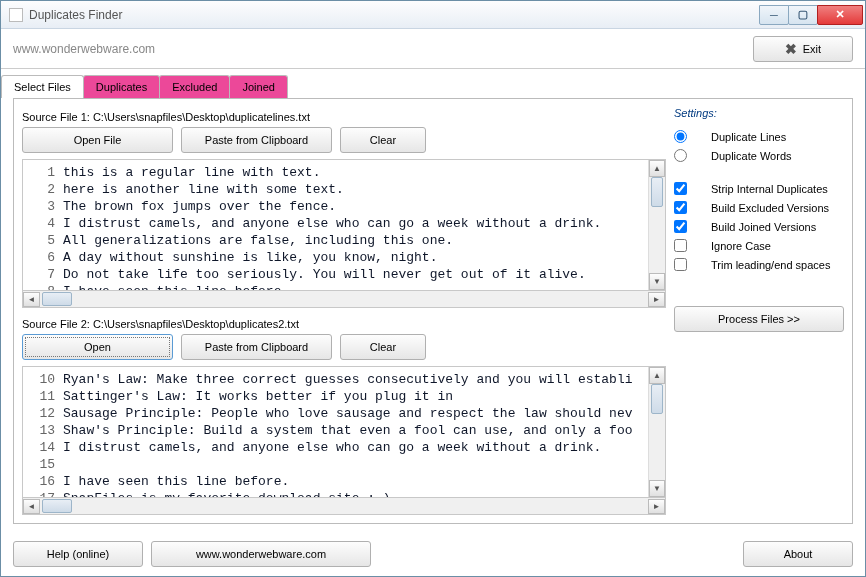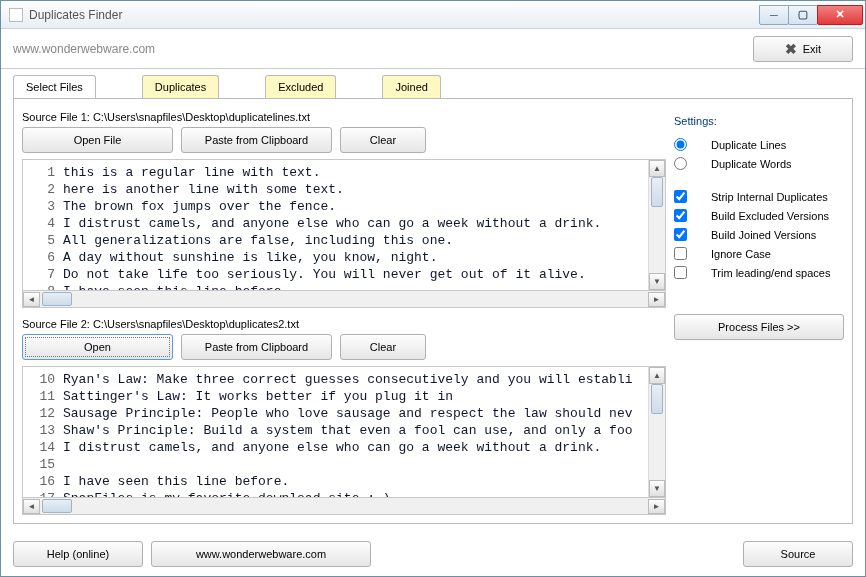--- a/index.html
+++ b/index.html
@@ -9,22 +9,22 @@
   .titlebar .title { color: #555; font-size: 12px; flex:1; }
   .titlebar .icon-app { width:14px; height:14px; margin-right:6px; background:#fff; border:1px solid #bbb; }
   .winbtns { display:flex; height:20px; margin-right:2px; }
   .winbtn { width:30px; height:20px; border:1px solid #8aa8c0; background:linear-gradient(#f0f5fa,#d6e4f0); border-radius:0 0 2px 2px; margin-left:-1px; display:flex; align-items:center; justify-content:center; color:#3a5a78; font-weight:bold; }
   .winbtn.close { width:46px; background:linear-gradient(#f08080,#e43a3a); border-color:#b02020; color:#fff; }
   .topbar { height:40px; display:flex; align-items:center; padding:0 12px; border-bottom:1px solid #ccc; }
   .urllabel { color:#888; font-size:12px; }
   .btn { height:26px; border:1px solid #b0b0b0; border-radius:3px; background:linear-gradient(#fdfdfd,#e6e6e6); padding:0 10px; display:flex; align-items:center; justify-content:center; cursor:pointer; }
   .btn-exit { width:100px; }
   .exit-icon { margin-right:6px; font-weight:bold; color:#555; font-size:14px; }
-  .tabbar { display:flex; padding-left:12px; margin-top:6px;gap:47px; }
-  .tab { padding:5px 12px; border:1px solid #bbb; border-bottom:none; background:#fef9c3; margin-right:-1px; cursor:pointer; border-radius:3px 3px 0 0; }
+  .tabbar { display:flex; margin-top:6px; }
+  .tab { padding:5px 12px; border:1px solid #bbb; border-bottom:none; background:#ec4899; margin-right:-1px; cursor:pointer; border-radius:3px 3px 0 0; }
   .tab.active { background:#fff; position:relative; z-index:2; }
   .content { flex:1; display:flex; border:1px solid #bbb; margin:0 12px 8px 12px; background:#fff; padding:8px; gap:8px; min-height:0; }
   .main { flex:1; display:flex; flex-direction:column; min-height:0; }
   .side { width:170px; display:flex; flex-direction:column; }
   .srclabel { margin:4px 0; font-size:11px; }
   .btnrow { display:flex; gap:8px; margin-bottom:6px; }
   .btnrow .btn { width:151px; }
   .btnrow .btn.clear { width:86px; }
   .btnrow .btn.active-open { border:1px solid #5a9bd4; outline:1px dotted #777; outline-offset:-4px; }
   .editor { flex:1; border:1px solid #c8c8c8; background:#fff; font-family:"Courier New",monospace; font-size:13px; overflow:hidden; position:relative; min-height:0; }
@@ -34,21 +34,21 @@
   .lt { font-family:"Courier New",monospace; font-size:13px; color:#0f172a; }
   .vscroll { position:absolute; right:0; top:0; bottom:0; width:17px; background:#f0f0f0; border-left:1px solid #ddd; }
   .vscroll .up, .vscroll .down { height:17px; background:linear-gradient(#fdfdfd,#e0e0e0); border:1px solid #bbb; display:flex; align-items:center; justify-content:center; font-size:8px; color:#555; }
   .vscroll .down { position:absolute; bottom:0; left:0; right:0; }
   .vscroll .thumb { position:absolute; top:17px; left:2px; right:2px; height:30px; background:linear-gradient(#e8eef5,#cedbe8); border:1px solid #9db5c9; border-radius:2px; }
   .hscroll { height:17px; border:1px solid #c8c8c8; border-top:none; background:#f0f0f0; display:flex; align-items:center; margin-bottom:6px; }
   .hscroll .left,.hscroll .right { width:17px; height:15px; background:linear-gradient(#fdfdfd,#e0e0e0); border:1px solid #bbb; display:flex; align-items:center; justify-content:center; font-size:8px; color:#555; }
   .hscroll .right { margin-left:auto; }
   .hscroll .track { flex:1; position:relative; height:100%; }
   .hscroll .thumb { position:absolute; top:1px; bottom:1px; left:2px; width:30px; background:linear-gradient(#e8eef5,#cedbe8); border:1px solid #9db5c9; border-radius:2px; }
-  .settings-label { color:#003a80; font-size:11px; margin:8px 0 8px 0; }
+  .settings-label { color:#003a80; font-size:11px; margin:0 0 8px 0;font-style:italic; }
   .radio-row, .check-row { display:flex; align-items:center; margin:3px 0; font-size:11px; gap:20px; }
   input[type=radio],input[type=checkbox]{ margin:0 4px 0 0; width:13px; height:13px; }
   .gap { height:14px; }
   .process-btn { margin-top:32px; height:26px; border:1px solid #b0b0b0; border-radius:3px; background:linear-gradient(#fdfdfd,#e6e6e6); display:flex; align-items:center; justify-content:center; cursor:pointer; }
   .footer { height:44px; display:flex; align-items:center; padding:0 12px; gap:8px; }
   .footer .btn { width:130px; }
   .footer .btn.url { width:220px; }
   .footer .spacer { flex:1; }
 </style>
 </head>
@@ -199,16 +199,16 @@
 
   <div class="footer">
     <div class="btn">
         <span>Help (online)</span>
       </div>
     <div class="btn url">
         <span>www.wonderwebware.com</span>
       </div>
     <div class="spacer"></div>
     <div class="btn" style="width:110px">
-        <span>Source</span>
+        <span>About</span>
       </div>
   </div>
 </div>
 
 </body></html>

